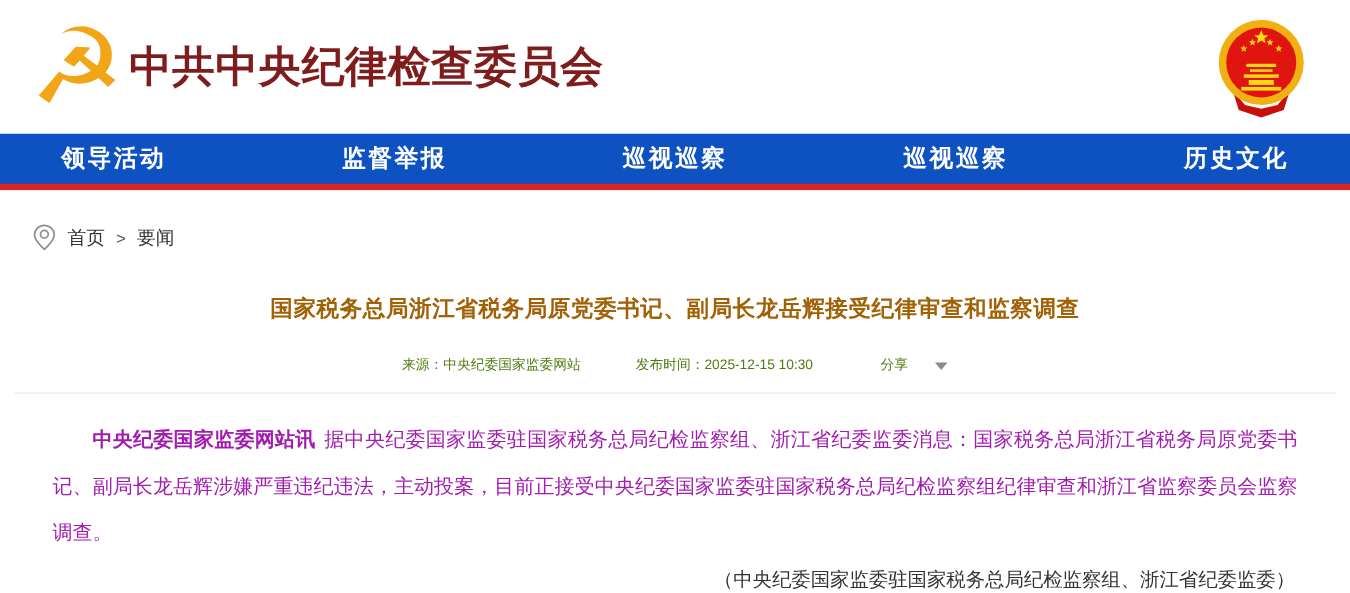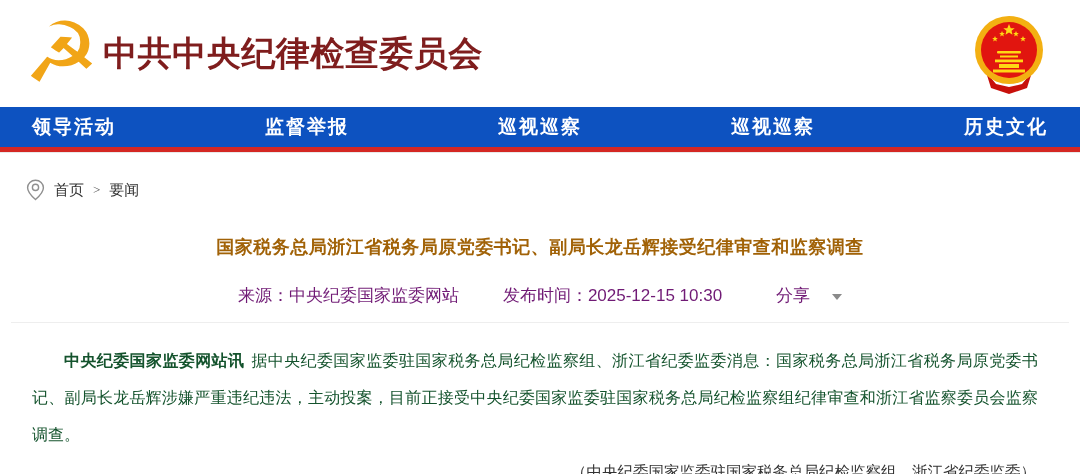--- a/index.html
+++ b/index.html
@@ -10,50 +10,50 @@
   .masthead { height:107px; display:flex; align-items:center;
               justify-content:space-between; padding:0 24px; background:#fff; }
   .org { display:flex; align-items:center; }
   .party-glyph { font-size:84px; line-height:0.9; color:#f1a517;
                  font-family:"DejaVu Sans",sans-serif; margin-right:4px; }
   .org-name { font-size:34px; font-weight:bold; color:#7f1d1d; letter-spacing:0.5px; }
   .nsc-emblem { margin-right:10px; }
 
   
   .nav { height:45px; background:#0d52c0; display:flex; align-items:center;
-         justify-content:space-between; padding:0 32px;
+         justify-content:space-between; padding:0 49px;
          border-bottom:5px solid #d42723; }
   .nav-item { color:#ffffff; font-size:19px; font-weight:bold;
               letter-spacing:2px; cursor:pointer; white-space:nowrap; }
   .nav-underline { height:1px; background:#e9e9e9; }
 
   
   .breadcrumb { margin:26px 0 0 26px; display:flex; align-items:center;
-                gap:9px; font-size:15px; color:#333;font-family:Liberation Serif, serif; }
+                gap:9px; font-size:15px; color:#333; }
   .crumb { cursor:pointer; }
   .crumb-sep { color:#555; font-size:13px; }
 
   
   .article-title { margin-top:34px; text-align:center; font-size:18px;
                    font-weight:bold; color:#a16207; letter-spacing:0.5px; }
 
   .meta { margin-top:25px; display:flex; justify-content:center;
-          align-items:center; font-size:17px; color:#701a75; }
+          align-items:center; font-size:11px; color:#4d7c0f; }
   .meta-group { display:flex; align-items:center; }
   .meta-source { margin-right:44px; }
   .meta-share { margin-left:54px; display:flex; align-items:center;
                 gap:22px; cursor:pointer; }
   .caret-down { width:0; height:0; border-left:5px solid transparent;
                 border-right:5px solid transparent; border-top:6px solid #8a8a8a;
                 margin-top:2px; }
 
   .divider { margin:15px auto 0; width:1058px; border-top:1px solid #eeeeee; }
 
-  .body-p { margin:19px 42px 0 32px; font-size:16px; line-height:37px;
-            color:#14532d; text-indent:2em; text-align:justify; }
+  .body-p { margin:19px 42px 0 42px; font-size:16px; line-height:37px;
+            color:#a21caf; text-indent:2em; text-align:justify; }
   .lead { font-weight:bold; margin-right:7px; }
 
   .attribution { margin:9px 44px 0 0; text-align:right;
                  font-size:15.5px; color:#333; }
 
   svg { display:block; }
 </style>
 </head>
 <body>
 

